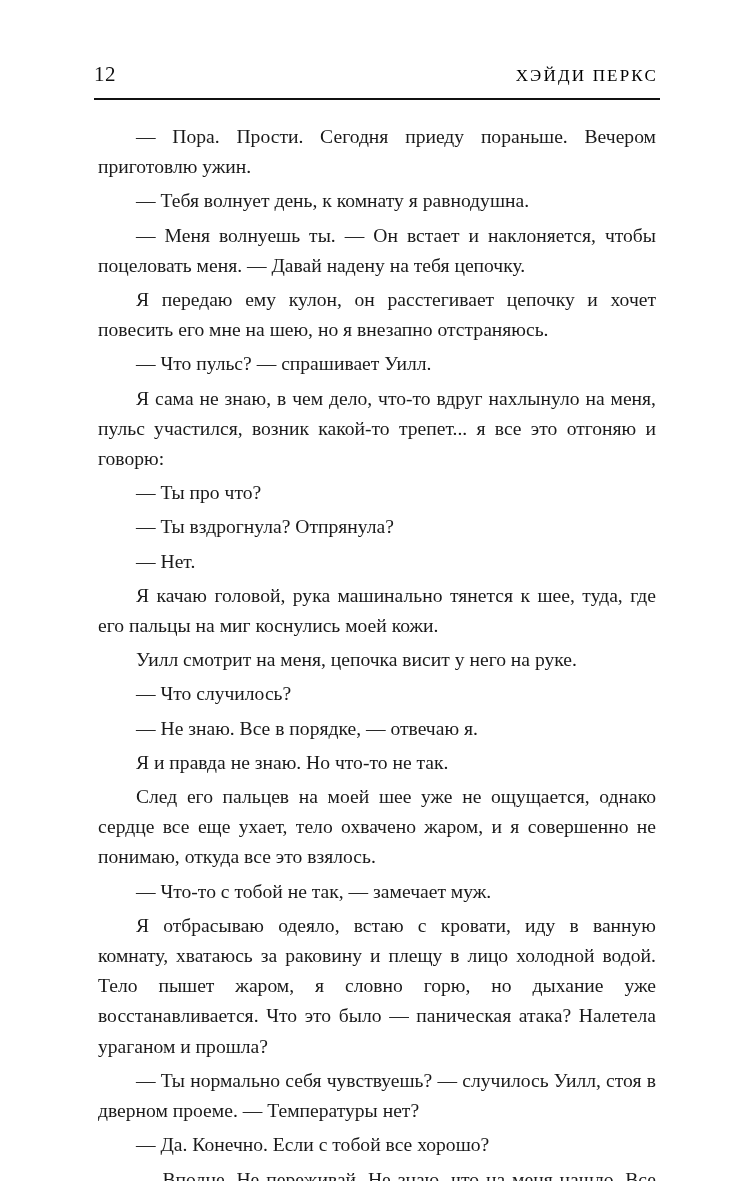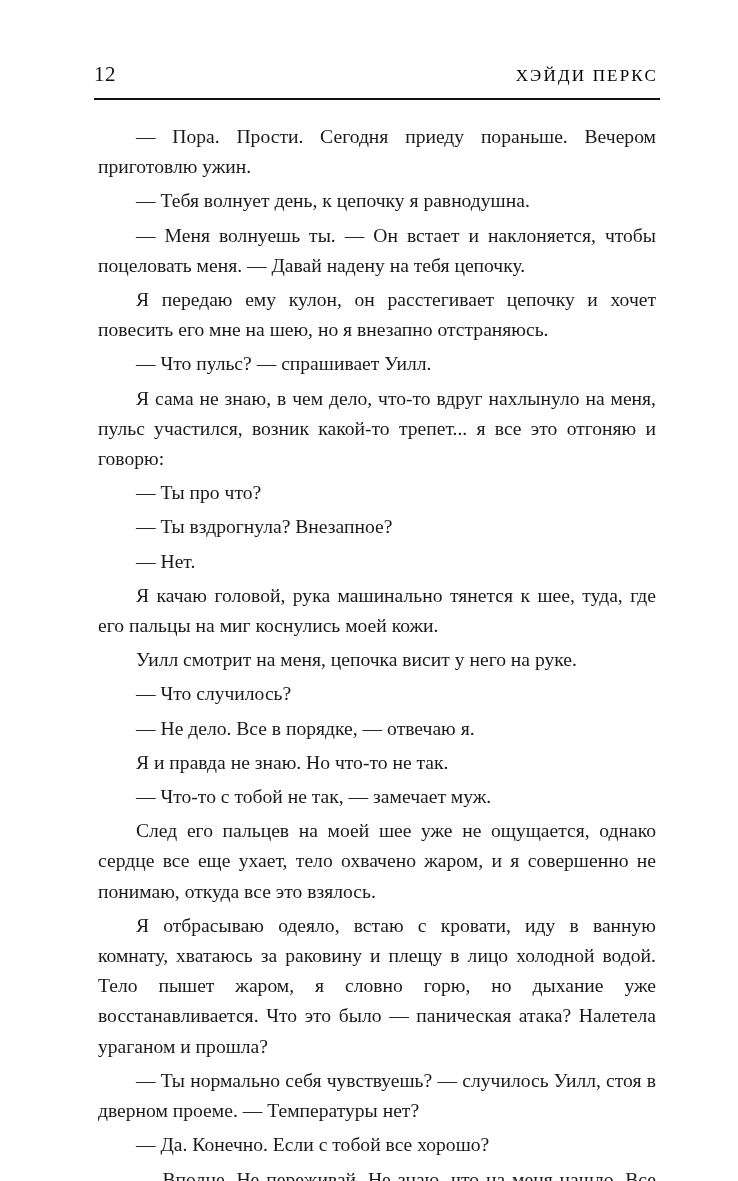--- a/index.html
+++ b/index.html
@@ -65,34 +65,34 @@
 <div class="page">
 
   <div class="header">
     <span class="folio">12</span>
     <span class="running-title">ХЭЙДИ ПЕРКС</span>
   </div>
   <div class="header-rule"></div>
 
   <div class="body-text">
     <p>— Пора. Прости. Сегодня приеду пораньше. Вечером приготовлю ужин.</p>
-    <p>— Тебя волнует день, к цепочку я равнодушна.</p>
+    <p>— Тебя волнует день, к комнату я равнодушна.</p>
     <p>— Меня волнуешь ты. — Он встает и наклоняется, чтобы поцеловать меня. — Давай надену на тебя цепочку.</p>
     <p>Я передаю ему кулон, он расстегивает цепочку и хочет повесить его мне на шею, но я внезапно отстраняюсь.</p>
     <p>— Что пульс? — спрашивает Уилл.</p>
     <p>Я сама не знаю, в чем дело, что-то вдруг нахлынуло на меня, пульс участился, возник какой-то трепет... я все это отгоняю и говорю:</p>
     <p>— Ты про что?</p>
-    <p>— Ты вздрогнула? Внезапное?</p>
+    <p>— Ты вздрогнула? Отпрянула?</p>
     <p>— Нет.</p>
     <p>Я качаю головой, рука машинально тянется к шее, туда, где его пальцы на миг коснулись моей кожи.</p>
     <p>Уилл смотрит на меня, цепочка висит у него на руке.</p>
     <p>— Что случилось?</p>
-    <p>— Не дело. Все в порядке, — отвечаю я.</p>
+    <p>— Не знаю. Все в порядке, — отвечаю я.</p>
     <p>Я и правда не знаю. Но что-то не так.</p>
+    <p>След его пальцев на моей шее уже не ощущается, однако сердце все еще ухает, тело охвачено жаром, и я совершенно не понимаю, откуда все это взялось.</p>
     <p>— Что-то с тобой не так, — замечает муж.</p>
-    <p>След его пальцев на моей шее уже не ощущается, однако сердце все еще ухает, тело охвачено жаром, и я совершенно не понимаю, откуда все это взялось.</p>
     <p>Я отбрасываю одеяло, встаю с кровати, иду в ванную комнату, хватаюсь за раковину и плещу в лицо холодной водой. Тело пышет жаром, я словно горю, но дыхание уже восстанавливается. Что это было — паническая атака? Налетела ураганом и прошла?</p>
     <p>— Ты нормально себя чувствуешь? — случилось Уилл, стоя в дверном проеме. — Температуры нет?</p>
     <p>— Да. Конечно. Если с тобой все хорошо?</p>
     <p>— Вполне. Не переживай. Не знаю, что на меня нашло. Все нормально, — повторяю я. Внезапное наваждение уже прошло, будто ничего и не было.</p>
   </div>
 
 </div>
 
 </body></html>

